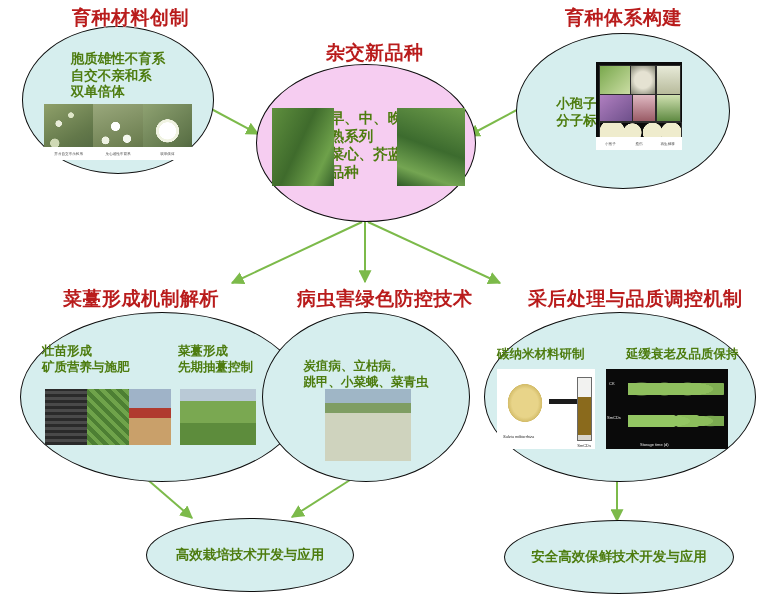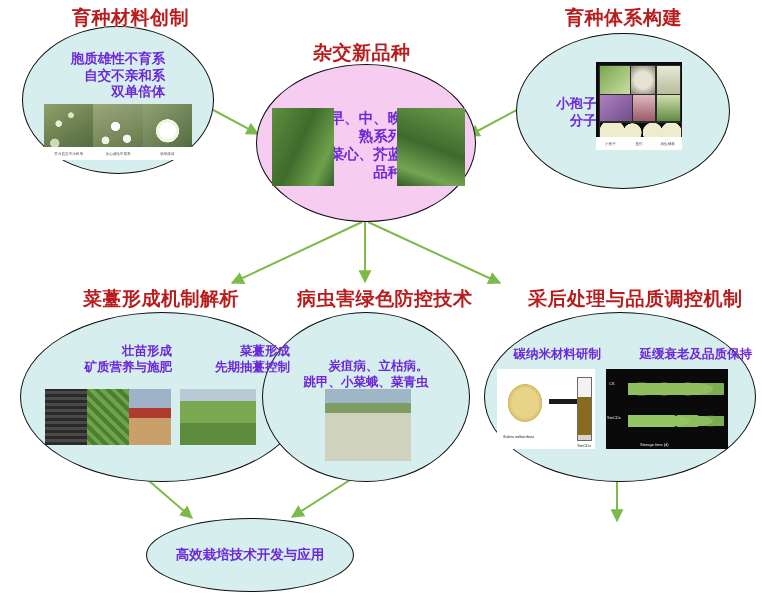--- a/index.html
+++ b/index.html
@@ -30,22 +30,22 @@
     color:#b91c1c;
     font-weight:bold;
     font-size:19px;
     letter-spacing:.5px;
     white-space:nowrap;
     text-shadow:0 1px 0 rgba(255,255,255,.65);
   }
 
   
   .ntext{
-    color:#6d28d9;font-weight:bold;line-height:1.25;
-    text-align:right;white-space:pre-line;
+    color:#4d7c0f;font-weight:bold;line-height:1.25;
+    text-align:left;white-space:pre-line;
     position:relative;z-index:4;
   }
   .t14{font-size:13.5px;}
   .t13{font-size:12.5px;}
   .t15{font-size:14.5px;}
 
   
   .plate{position:absolute;z-index:3;overflow:hidden;background:#fff;}
   .plate .strip{display:flex;width:100%;height:100%;}
   .plate .cell{flex:1 1 0;position:relative;overflow:hidden;}
@@ -135,21 +135,21 @@
       <div class="cell ph-flower2"></div>
       <div class="cell ph-flower3"></div>
     </div>
     <div class="cap-row">
       <span>芥蓝自交不亲和系</span>
       <span>菜心雄性不育系</span>
       <span>双单倍体</span>
     </div>
   </div>
 
-  <div class="caption" style="left:313px;top:40px;">杂交新品种</div>
+  <div class="caption" style="left:326px;top:40px;">杂交新品种</div>
 
   <div class="node fill-pink" style="left:256px;top:64px;width:220px;height:158px;">
     <div class="ntext t15" style="margin-top:4px;">早、中、晚
 熟系列
 菜心、芥蓝
 品种</div>
   </div>
   <div class="plate ph-leafy" style="left:272px;top:108px;width:62px;height:78px;"></div>
   <div class="plate ph-leafy2" style="left:397px;top:108px;width:68px;height:78px;"></div>
 
@@ -171,21 +171,21 @@
         radial-gradient(circle at 40% 50%,#efeccd 0 18%,transparent 19%),
         radial-gradient(circle at 65% 50%,#efeccd 0 18%,transparent 19%),
         radial-gradient(circle at 88% 50%,#efeccd 0 14%,transparent 15%),#0a0a0a;"></div>
     <div class="cap-row">
       <span>小孢子</span>
       <span>愈伤</span>
       <span>再生植株</span>
     </div>
   </div>
 
-  <div class="caption" style="left:83px;top:286px;">菜薹形成机制解析</div>
+  <div class="caption" style="left:63px;top:286px;">菜薹形成机制解析</div>
 
   <div class="node fill-cyan" style="left:20px;top:312px;width:284px;height:170px;"></div>
   <div class="ntext t13" style="position:absolute;left:178px;top:344px;width:112px;z-index:4;">菜薹形成
 先期抽薹控制</div>
   <div class="ntext t13" style="position:absolute;left:42px;top:344px;width:130px;z-index:4;">壮苗形成
 矿质营养与施肥</div>
   <div class="plate" style="left:45px;top:389px;width:126px;height:56px;">
     <div class="strip">
       <div class="cell ph-tray"></div>
       <div class="cell ph-seedling"></div>
@@ -229,14 +229,17 @@
         radial-gradient(ellipse at 86% 50%,#7cab51 0 27%,transparent 28%);"></div>
     <div class="mini" style="left:3px;top:12px;">CK</div>
     <div class="mini" style="left:1px;top:46px;">SmCDs</div>
     <div class="mini" style="left:34px;bottom:2px;">Storage time (d)</div>
   </div>
 
   <div class="node fill-cyan" style="left:146px;top:518px;width:208px;height:74px;">
     <div class="ntext t14">高效栽培技术开发与应用</div>
   </div>
 
+  <div class="node fill-cyan" style="left:504px;top:520px;width:230px;height:74px;">
+    <div class="ntext t14">安全高效保鲜技术开发与应用</div>
+  </div>
 
 </div>
 
 </body></html>

